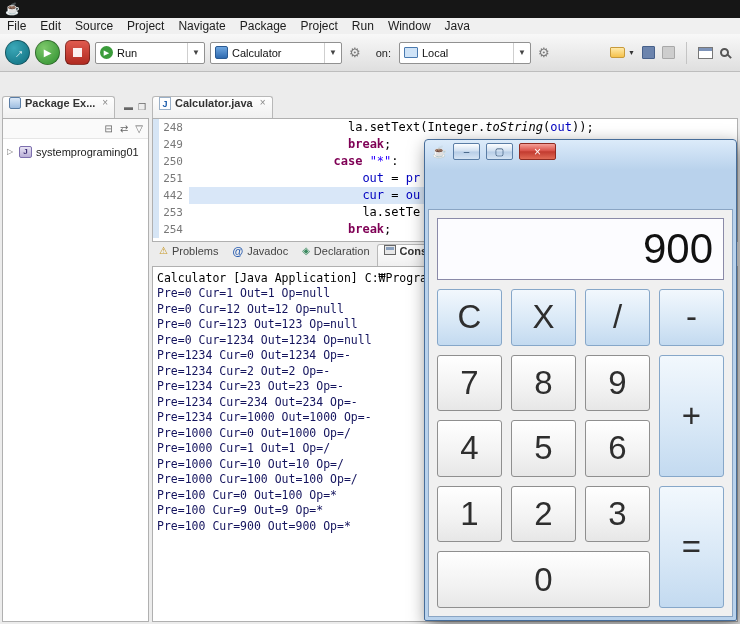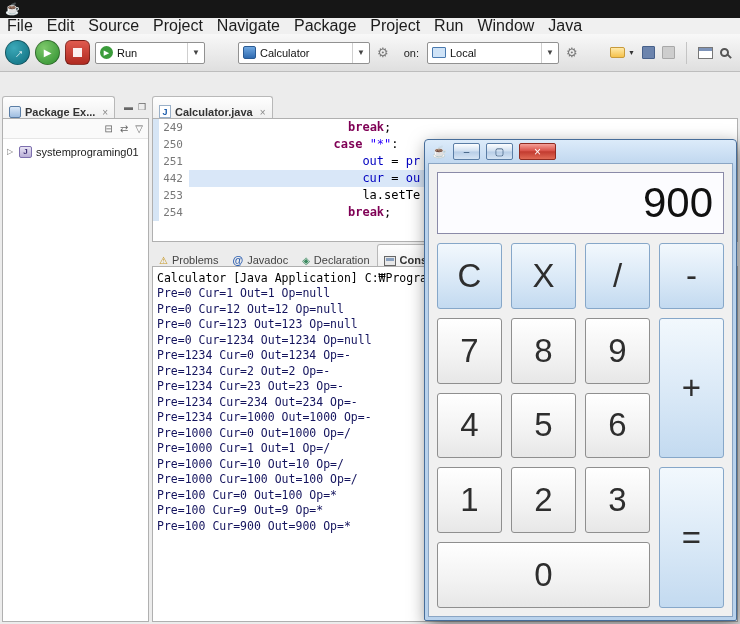--- a/index.html
+++ b/index.html
@@ -6,37 +6,37 @@
   html,body { width:740px; height:624px; }
   body { position:relative; overflow:hidden; background:#ececec;
          font-family:"Liberation Sans", sans-serif; color:#222; }
 
   
   .titlebar { height:18px; background:#161616; color:#c9c9c9; font-size:11px;
               display:flex; align-items:center; gap:5px; padding:0 5px; }
   .tb-icon { font-size:12px; color:#e8a33d; }
 
   .menubar { height:16px; background:#f0f0f0; display:flex; align-items:center;
-             font-size:16px; color:#1c1c1c; }
+             font-size:12px; color:#1c1c1c; }
   .menu-item { padding:1px 7px; cursor:default; }
 
   .toolbar { height:38px; background:linear-gradient(#f8f8f8,#dfdfdf);
              border-bottom:1px solid #bdbdbd; display:flex; align-items:center;
              padding:0 5px; gap:5px; }
   .lbtn { width:25px; height:25px; border-radius:50%; border:1px solid rgba(0,0,0,.35);
           display:flex; align-items:center; justify-content:center; color:#fff; }
   .lbtn.teal  { background:radial-gradient(circle at 35% 30%, #3ba8b8, #0d6d7e); }
   .lbtn.teal .arrow { transform:rotate(-45deg); font-weight:bold; font-size:13px; }
   .lbtn.green { background:radial-gradient(circle at 35% 30%, #7cc86a, #2e8f2e); font-size:10px; }
   .lbtn.red   { border-radius:6px; background:linear-gradient(#e05a4e,#b02a20); }
   .stopsq { width:9px; height:9px; background:#fff; opacity:.92; display:block; }
 
   .combo { height:22px; background:#fff; border:1px solid #919191; border-radius:2px;
            display:flex; align-items:center; gap:4px; padding:0 0 0 4px; font-size:11px; }
-  .run-combo{ width:110px; } .cfg-combo{ width:132px;margin-left:28px; } .target-combo{ width:132px; }
+  .run-combo{ width:110px; } .cfg-combo{ width:132px; } .target-combo{ width:132px; }
   .combo-text { color:#111; }
   .carrow { margin-left:auto; border-left:1px solid #cfcfcf; align-self:stretch;
             display:flex; align-items:center; padding:0 4px; color:#444; font-size:8px; }
   .ci.green-circle { width:13px; height:13px; border-radius:50%; background:#3a9b3a;
                      color:#fff; font-size:7px; display:flex; align-items:center; justify-content:center; flex:none; }
   .ci.app-icon { width:13px; height:13px; background:linear-gradient(#6fa7e0,#2f6ab0);
                  border:1px solid #2a5a93; border-radius:2px; flex:none; }
   .ci.monitor-icon { width:14px; height:11px; background:#cfe3f7; border:1px solid #4a7ab0;
                      border-radius:1px; flex:none; }
   .gear { color:#7a7a7a; font-size:13px; padding:0 2px; }
@@ -54,21 +54,21 @@
   .mag::after { content:""; position:absolute; width:6px; height:2px; background:#555;
                 transform:rotate(45deg); right:-5px; bottom:-2px; }
 
   
   .panel { position:absolute; display:flex; flex-direction:column; }
   .pe-panel { left:2px; top:96px; width:147px; bottom:2px; }
   .editor-panel { left:152px; top:96px; right:2px; height:146px; }
   .console-panel { left:152px; top:244px; right:2px; bottom:2px; }
 
   .view-tabbar { height:22px; display:flex; align-items:flex-end; font-size:11px; }
-  .view-tab { display:flex; align-items:flex-end; gap:4px; padding:0 6px; height:22px;
+  .view-tab { display:flex; align-items:flex-start; gap:4px; padding:0 6px; height:22px;
               border:1px solid #b8b8b8; border-bottom:none; border-radius:3px 3px 0 0;
               background:linear-gradient(#fefefe,#f0f0f0); font-weight:bold; color:#333; }
   .view-tab.inactive { background:transparent; border-color:transparent; font-weight:normal; color:#444; }
   .vt-close { color:#888; font-size:10px; margin-left:3px; font-weight:normal; }
   .tabbar-actions { margin-left:auto; display:flex; gap:5px; color:#666; font-size:9px;
                     align-self:center; padding-right:3px; }
 
   .frame { border:1px solid #b0b0b0; background:#fff; flex:1; overflow:hidden;
            display:flex; flex-direction:column; }
 
@@ -127,21 +127,21 @@
                    padding:0 2px 0 4px; font-size:11px; color:#15315a; flex:none; }
   .calc-icon { font-size:12px; color:#b3541e; }
   .calc-title { flex:1; }
   .win-btn { width:27px; height:17px; border:1px solid #5a7da5; border-radius:2px;
              display:flex; align-items:center; justify-content:center; font-size:10px;
              background:linear-gradient(#fdfeff,#cfdff0 48%,#b7cde6 52%,#d6e5f4);
              color:#2a4a6e; margin-left:1px; }
   .win-btn.close { width:37px; color:#fff; border-color:#8e2b22; font-size:12px;
                    background:linear-gradient(#f5a098,#d9534a 45%,#c23b30 52%,#e06a55); }
   .calc-body { background:#f0f0f0; border:1px solid #8aa5c4; flex:1; display:flex;
-               flex-direction:column; padding:8px; gap:9px; }
+               flex-direction:column; padding:8px; gap:9px;margin-top:46px; }
   .calc-display { height:62px; flex:none; background:#fcfcff; border:1px solid #8a8aa8;
                   font-size:42px; color:#111; display:flex; align-items:center;
                   justify-content:flex-end; padding:0 10px; }
   .calc-grid { flex:1; display:grid; grid-template-columns:repeat(4,1fr);
                grid-template-rows:repeat(5,1fr); gap:9px; }
   .cbtn { font-family:"Liberation Sans", sans-serif; font-size:33px; color:#2e2e2e;
           border-radius:3px; display:flex; align-items:center; justify-content:center; }
   .cbtn.num { background:linear-gradient(#ffffff,#f2f2f2 60%,#e7e7e7); border:1px solid #8f8f8f; }
   .cbtn.op  { background:linear-gradient(#f2f8fd,#d7e7f6 60%,#c3daf0); border:1px solid #86a7c9; }
   .pC{grid-area:1/1} .pX{grid-area:1/2} .pD{grid-area:1/3} .pM{grid-area:1/4}
@@ -244,20 +244,25 @@
 <div class="panel editor-panel">
   <div class="view-tabbar">
     <div class="view-tab">
       <span class="file-icon">J</span>
       <span>Calculator.java</span>
       <span class="vt-close">×</span>
     </div>
   </div>
   <div class="frame editor-body">
 
+    <div class="code-row">
+      <span class="range-strip"></span>
+      <span class="lnum">248</span>
+      <span class="code"><span>                      </span><span class="tk">la.setText(Integer.</span><span class="tk tk-sm">toString</span><span class="tk">(</span><span class="tk-fld">out</span><span class="tk">));</span></span>
+    </div>
 
     <div class="code-row">
       <span class="range-strip"></span>
       <span class="lnum">249</span>
       <span class="code"><span>                      </span><span class="tk-kw">break</span><span class="tk">;</span></span>
     </div>
 
     <div class="code-row">
       <span class="range-strip"></span>
       <span class="lnum">250</span>

